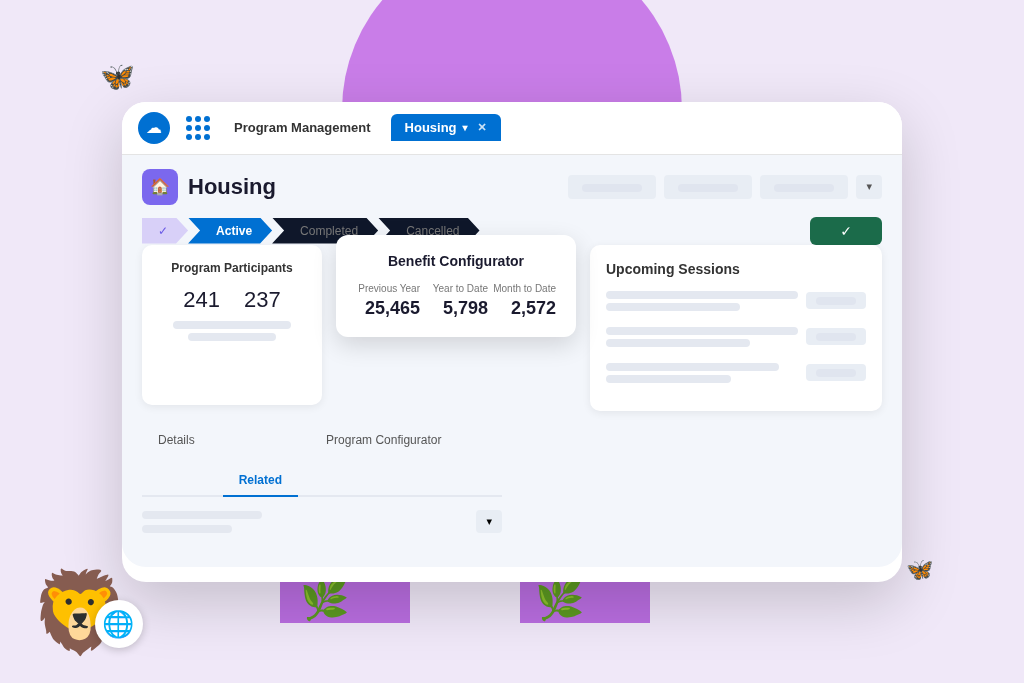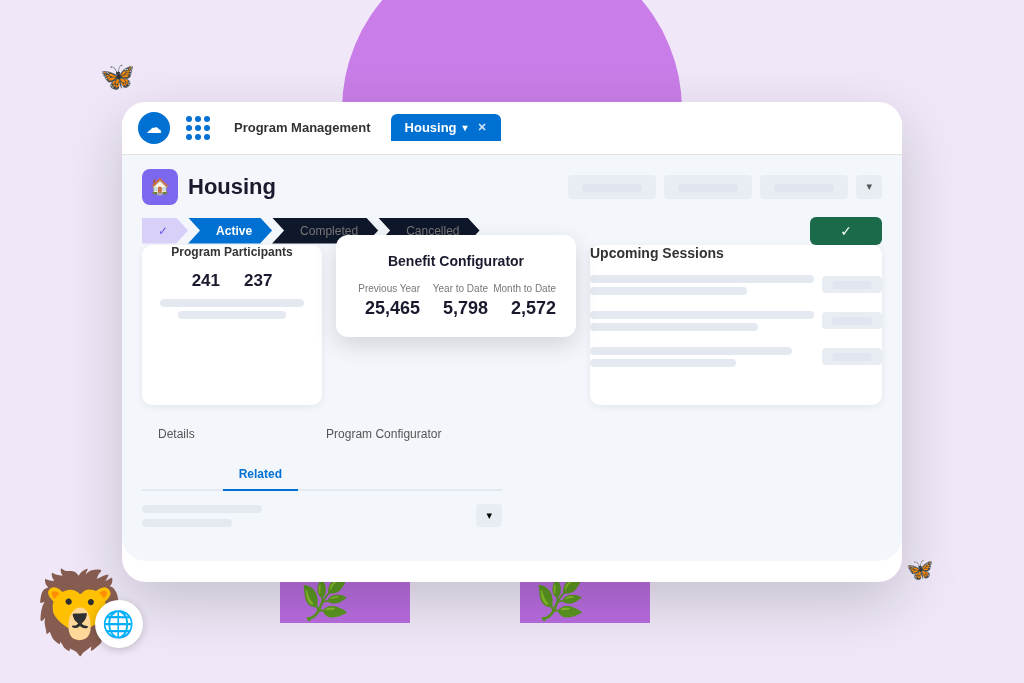--- a/index.html
+++ b/index.html
@@ -238,20 +238,21 @@
     
     .cards-row {
       display: flex;
       gap: 14px;
       align-items: flex-start;
     }
 
     .card {
       background: white;
       border-radius: 10px;
+      padding: 16px;
       box-shadow: 0 2px 8px rgba(0,0,0,0.07);
     }
 
     
     .participants-card {
       flex: 0 0 180px;
       min-height: 160px;
     }
     .card-title {
       font-size: 12px;
@@ -260,22 +261,22 @@
       margin-bottom: 12px;
       text-align: center;
     }
     .participants-numbers {
       display: flex;
       justify-content: center;
       gap: 24px;
       margin-bottom: 8px;
     }
     .participants-num {
-      font-size: 17px;
-      font-weight: 700;
+      font-size: 22px;
+      font-weight: 400;
       color: #1a1a2e;
       text-align: left;
     }
     .skeleton-line {
       height: 8px;
       background: #e4e8f0;
       border-radius: 4px;
       margin: 4px 0;
     }
 

